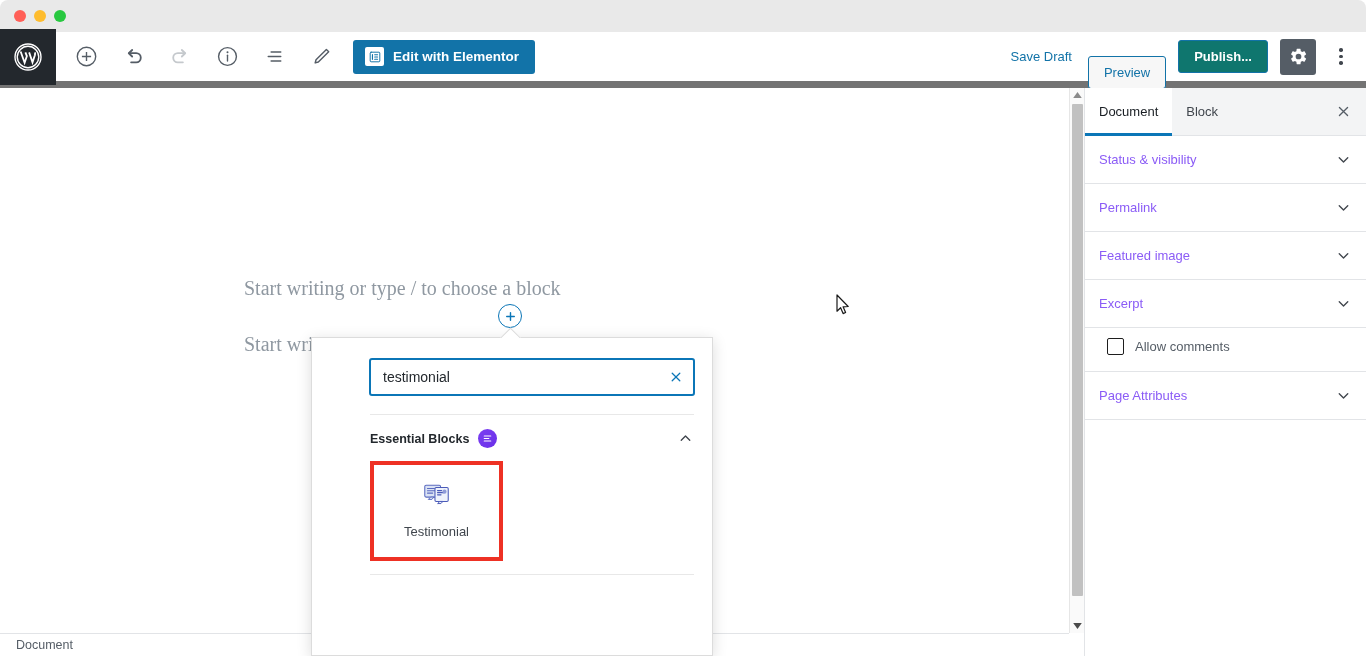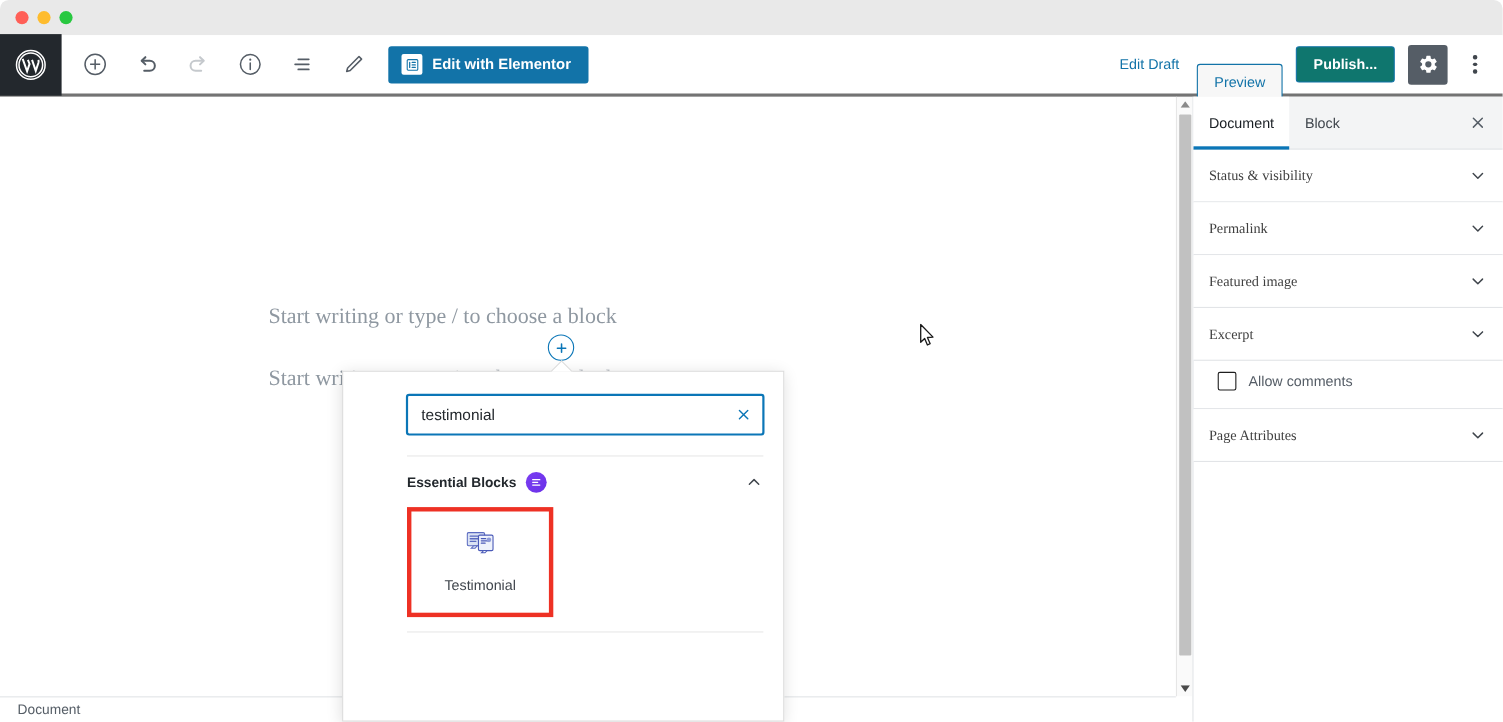--- a/index.html
+++ b/index.html
@@ -21,21 +21,21 @@
   .dot { width: 12px; height: 12px; border-radius: 50%; display: block; }
   .dot.red    { background: #ff5f57; }
   .dot.yellow { background: #febc2e; }
   .dot.green  { background: #28c840; }
 
   
   .topbar {
     position: absolute; top: 32px; left: 0;
     width: 1366px; height: 56px;
     background: #ffffff;
-    border-bottom: 3px solid #737373;
+    border-bottom: 7px solid #737373;
     display: flex; align-items: center;
   }
   .wp-logo {
     width: 56px; height: 56px; background: #23282d;
     display: flex; align-items: center; justify-content: center; flex: none;
   }
   .tool-icons { display: flex; align-items: center; padding-left: 14px; gap: 15px; }
   .tbtn {
     width: 32px; height: 32px; border: none; background: transparent;
     display: flex; align-items: center; justify-content: center;
@@ -153,21 +153,21 @@
   .sb-close {
     margin-left: auto; width: 46px; background: none; border: none;
     cursor: pointer; color: #555d66; display: flex;
     align-items: center; justify-content: center;
   }
   .panel-row {
     height: 48px; border-bottom: 1px solid #e2e4e7;
     display: flex; align-items: center; padding: 0 14px;
     cursor: pointer; background: #fff;
   }
-  .panel-row .label { font-size: 13px; color: #404040; font-family: Liberation Serif, serif; }
+  .panel-row .label { font-size: 13px; color: #8b5cf6; }
   .panel-row .chev { margin-left: auto; color: #40464d; display: flex; }
   .panel-body {
     padding: 10px 14px 16px 22px; border-bottom: 1px solid #e2e4e7;
     display: flex; align-items: center; gap: 11px;
   }
   .cbox {
     width: 17px; height: 17px; border: 1.7px solid #1e1e1e;
     border-radius: 2px; background: #fff; flex: none; cursor: pointer;
   }
   .cbox-label { font-size: 13px; color: #555d66; }
@@ -302,21 +302,21 @@
     <span class="elementor-glyph">
       <svg width="12" height="12" viewBox="0 0 16 16" fill="none" stroke="#1273a8" stroke-width="1.5" stroke-linecap="round">
         <rect x="1.6" y="1.6" width="12.8" height="12.8" rx="1.2" stroke-width="1.3"></rect>
         <path d="M4.6 4.9v6.2M7.6 5h3.8M7.6 8h3.8M7.6 11h3.8"></path>
       </svg>
     </span>
     <span>Edit with Elementor</span>
   </button>
 
   <div class="topbar-right">
-    <button class="save-draft">Edit Draft</button>
+    <button class="save-draft">Save Draft</button>
     <button class="preview-btn">Preview</button>
     <button class="publish-btn">Publish...</button>
     <button class="gear-btn" title="Settings">
       <svg width="19" height="19" viewBox="0 0 24 24" fill="currentColor">
         <path d="M19.4 13a7.6 7.6 0 0 0 .06-1 7.6 7.6 0 0 0-.07-1l2.03-1.58a.5.5 0 0 0 .12-.62l-1.92-3.32a.5.5 0 0 0-.6-.22l-2.39.96a7 7 0 0 0-1.73-1l-.36-2.54a.5.5 0 0 0-.5-.42h-3.84a.5.5 0 0 0-.5.42l-.36 2.54c-.62.26-1.2.6-1.73 1l-2.39-.96a.5.5 0 0 0-.6.22L2.7 8.8a.5.5 0 0 0 .12.62L4.85 11a7.8 7.8 0 0 0 0 2l-2.03 1.58a.5.5 0 0 0-.12.62l1.92 3.32c.12.22.38.3.6.22l2.39-.96c.53.4 1.11.74 1.73 1l.36 2.54c.4.25.25.42.5.42h3.84a.5.5 0 0 0 .5-.42l.36-2.54a7 7 0 0 0 1.73-1l2.39.96c.22.08.48 0 .6-.22l1.92-3.32a.5.5 0 0 0-.12-.62zM12 15.6A3.6 3.6 0 1 1 12 8.4a3.6 3.6 0 0 1 0 7.2z"></path>
       </svg>
     </button>
     <button class="kebab-btn" title="More options">
       <i></i>
         <i></i>

